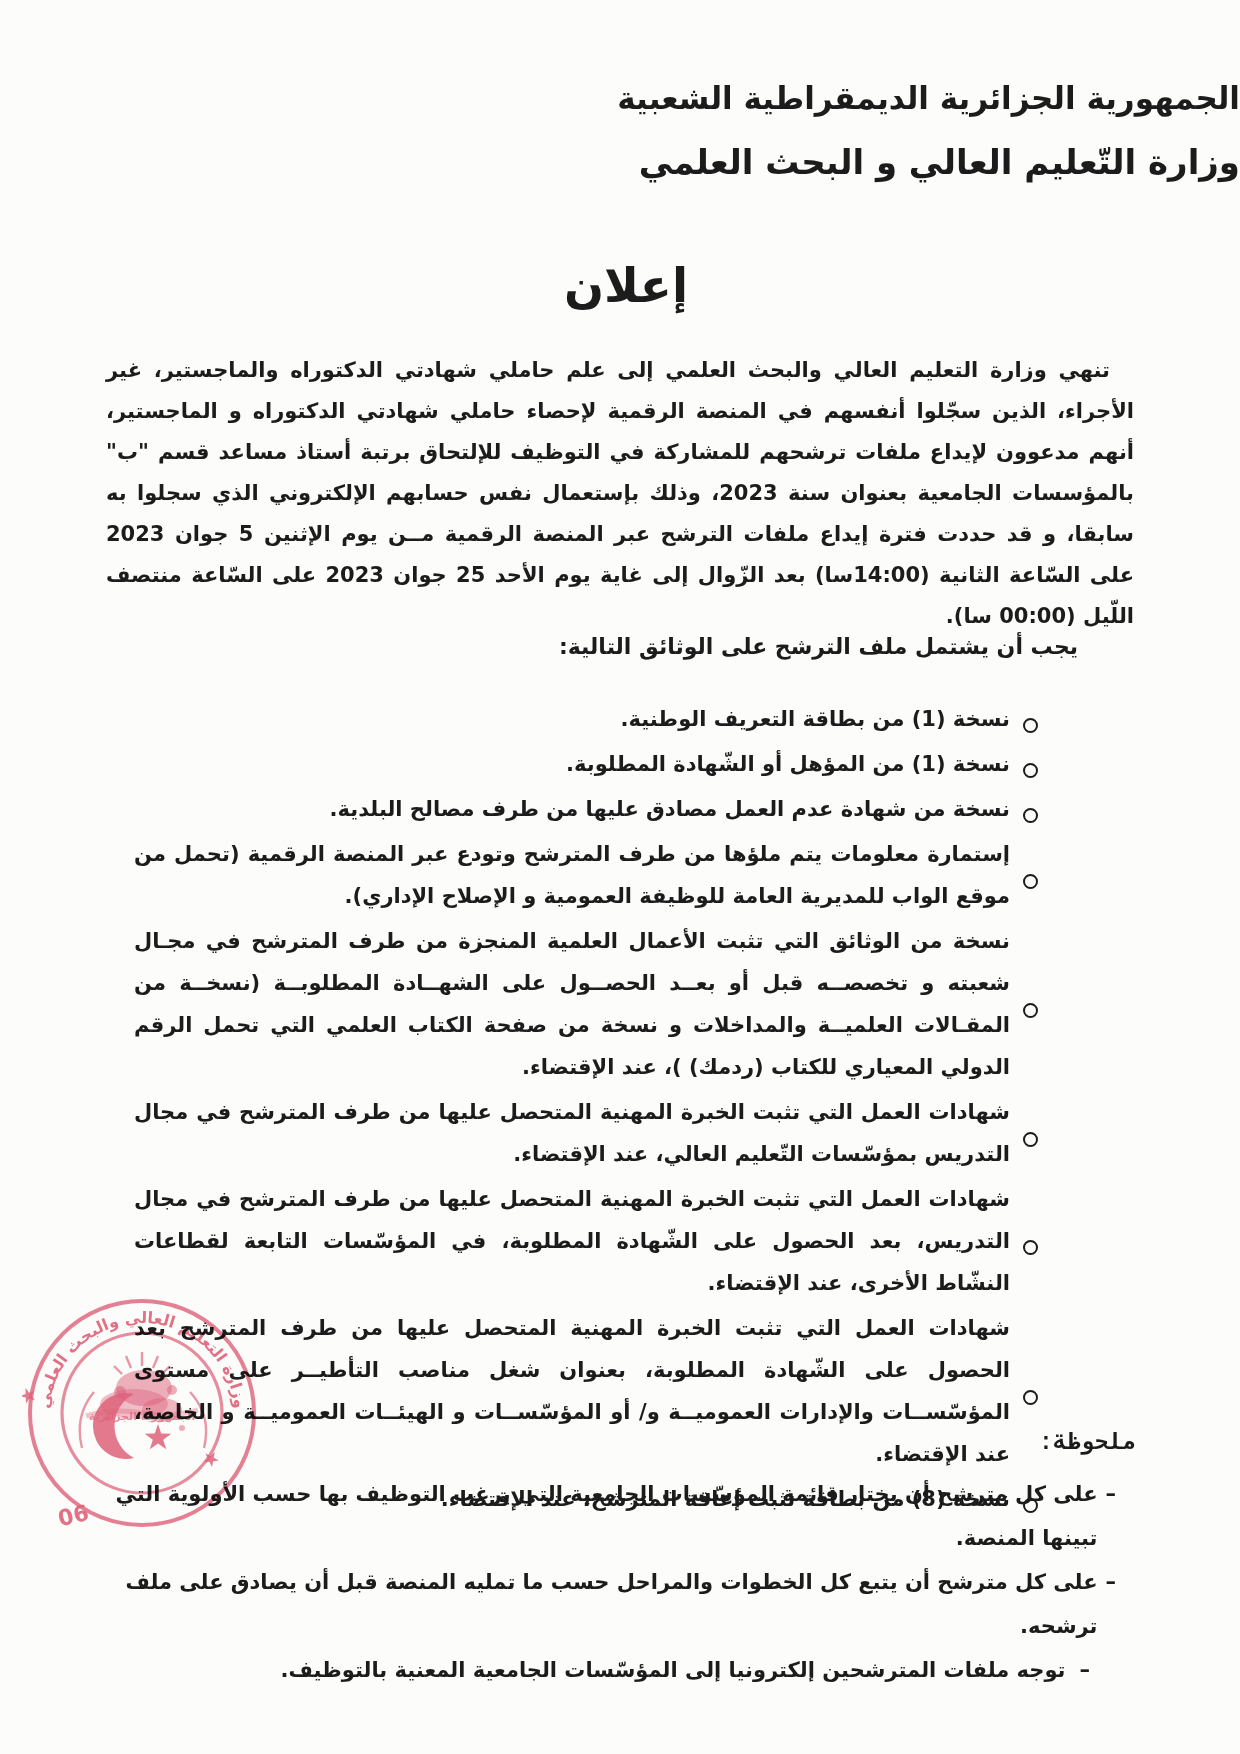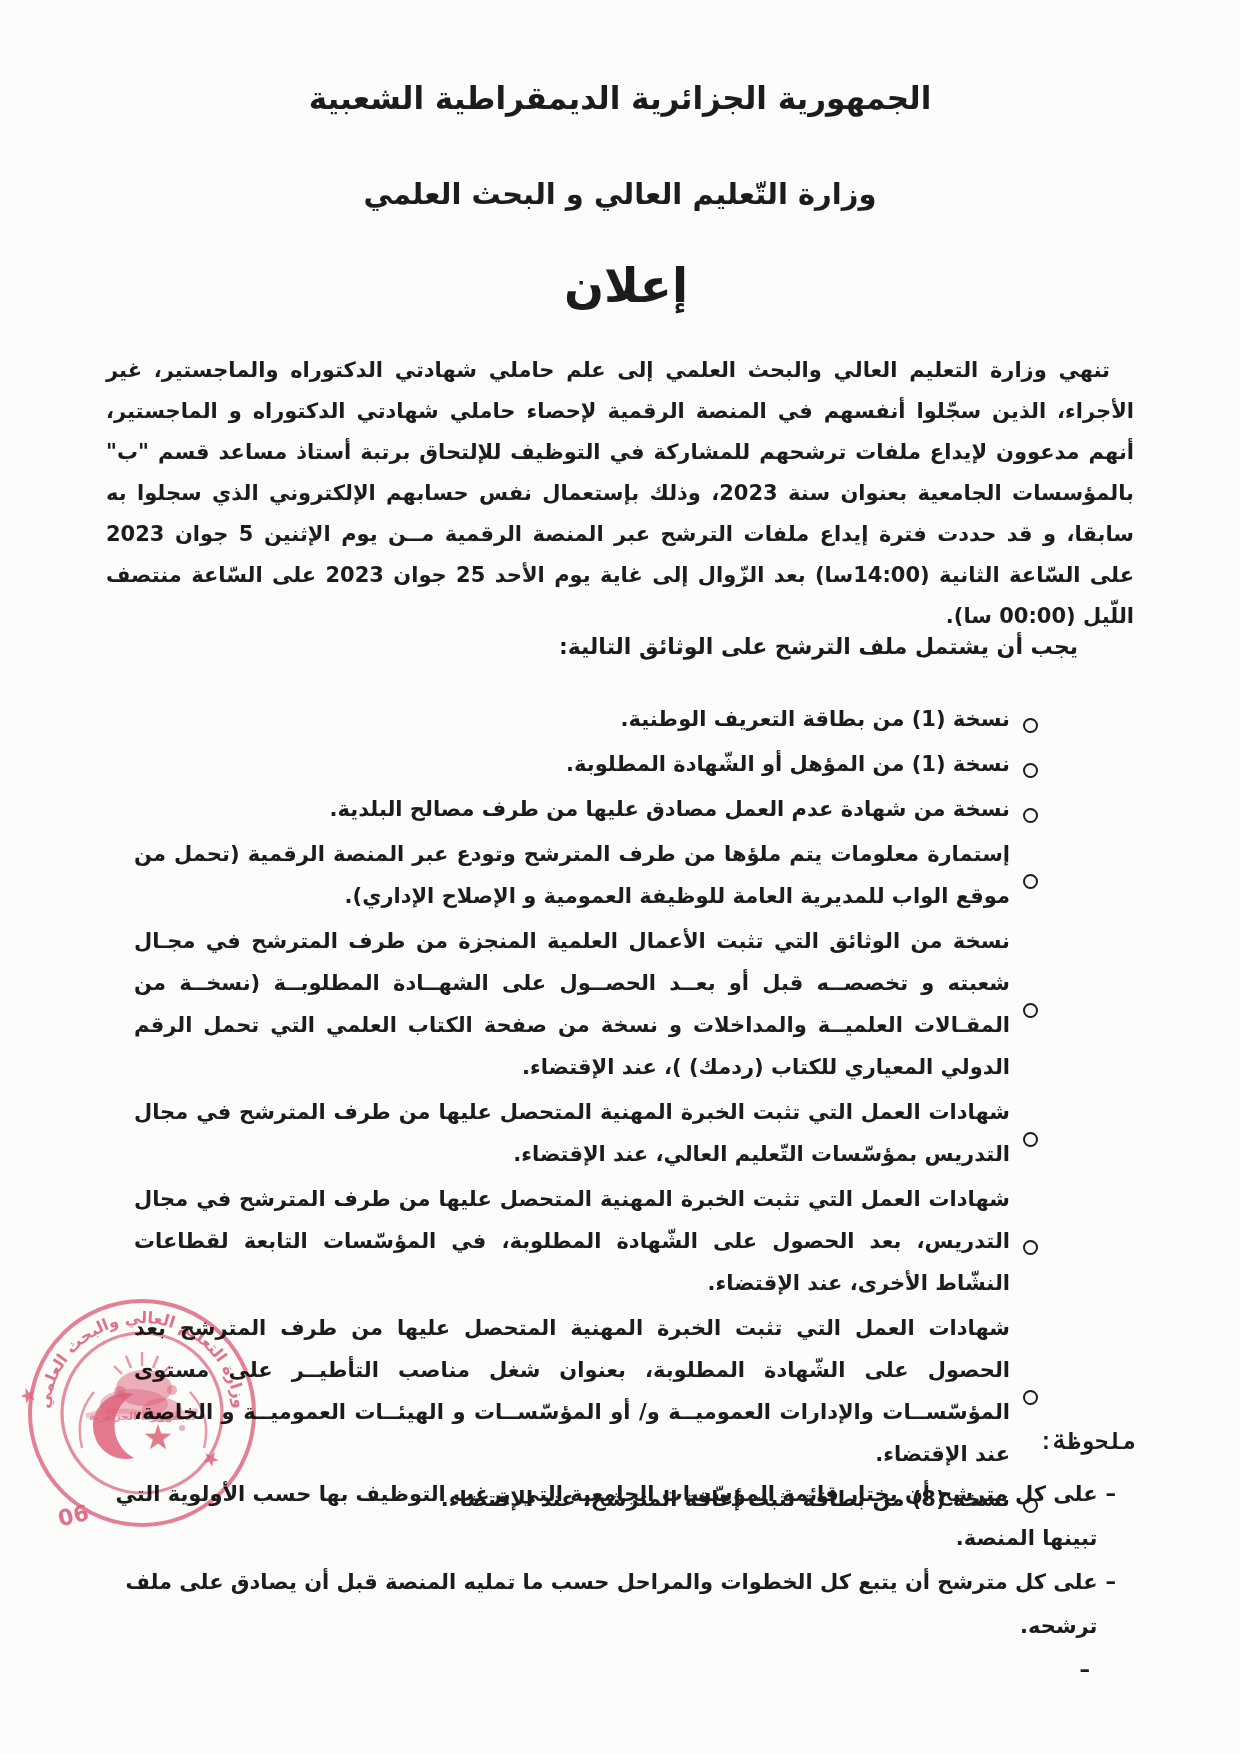--- a/index.html
+++ b/index.html
@@ -11,25 +11,24 @@
     margin: 0 auto;
     background: #fcfcfa;
     font-family: "DejaVu Sans", sans-serif;
     color: #1c1c1c;
     direction: rtl;
     overflow: hidden;
   }
   .header {
     position: absolute;
     top: 76px; left: 0; right: 0;
-    text-align: center;
     font-weight: 700;
   }
   .header-line1 { font-size: 31px; line-height: 44px; }
-  .header-line2 { font-size: 29px; line-height: 44px; margin-top: 52px; }
+  .header-line2 { font-size: 34px; line-height: 44px; margin-top: 20px; }
   .title {
     position: absolute;
     top: 258px; left: 0; right: 0;
     text-align: center;
     font-size: 47px;
     font-weight: 700;
     padding-left: 12px;
   }
   .lead {
     position: absolute;
@@ -159,20 +158,21 @@
     <div class="note-item">
       <span class="dash">–</span>
       <span class="text">على كل مترشح أن يختار قائمة المؤسّسات الجامعية التي يرغب التوظيف بها حسب الأولوية التي تبينها المنصة.</span>
     </div>
     <div class="note-item">
       <span class="dash">–</span>
       <span class="text">على كل مترشح أن يتبع كل الخطوات والمراحل حسب ما تمليه المنصة قبل أن يصادق على ملف ترشحه.</span>
     </div>
     <div class="note-item indent">
       <span class="dash">–</span>
+      <span class="text">توجه ملفات المترشحين إلكترونيا إلى المؤسّسات الجامعية المعنية بالتوظيف.</span>
     </div>
   </div>
 
   <svg class="stamp" width="240" height="238" viewBox="0 0 240 238">
     <defs>
       <path id="ring-arc" d="M 27 120 A 93 93 0 0 1 213 120" fill="none"></path>
     </defs>
     <g stroke="#dd5672" fill="none">
       <circle cx="120" cy="117" r="112" stroke-width="4" opacity="0.8"></circle>
       <circle cx="120" cy="117" r="80" stroke-width="3.2" opacity="0.72"></circle>

